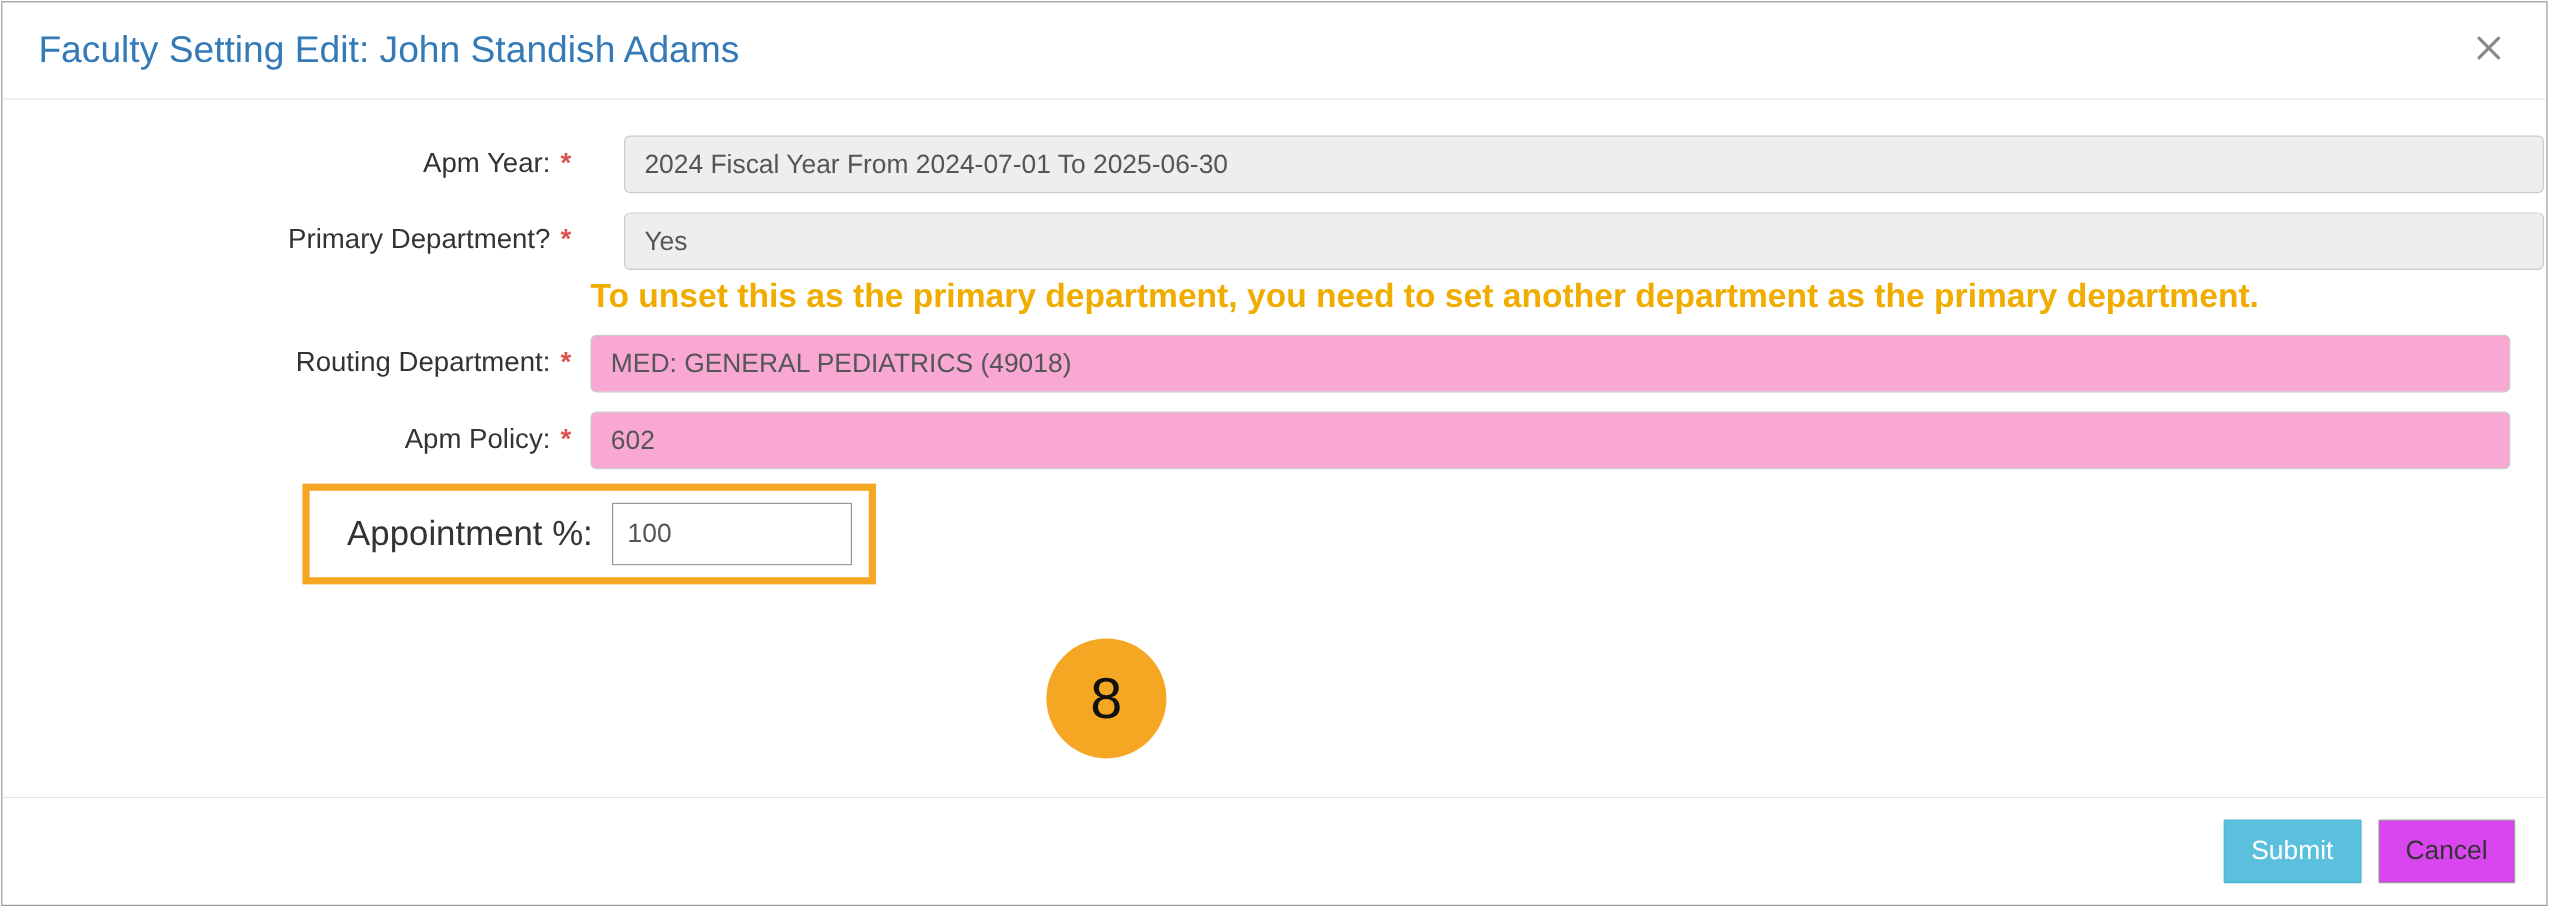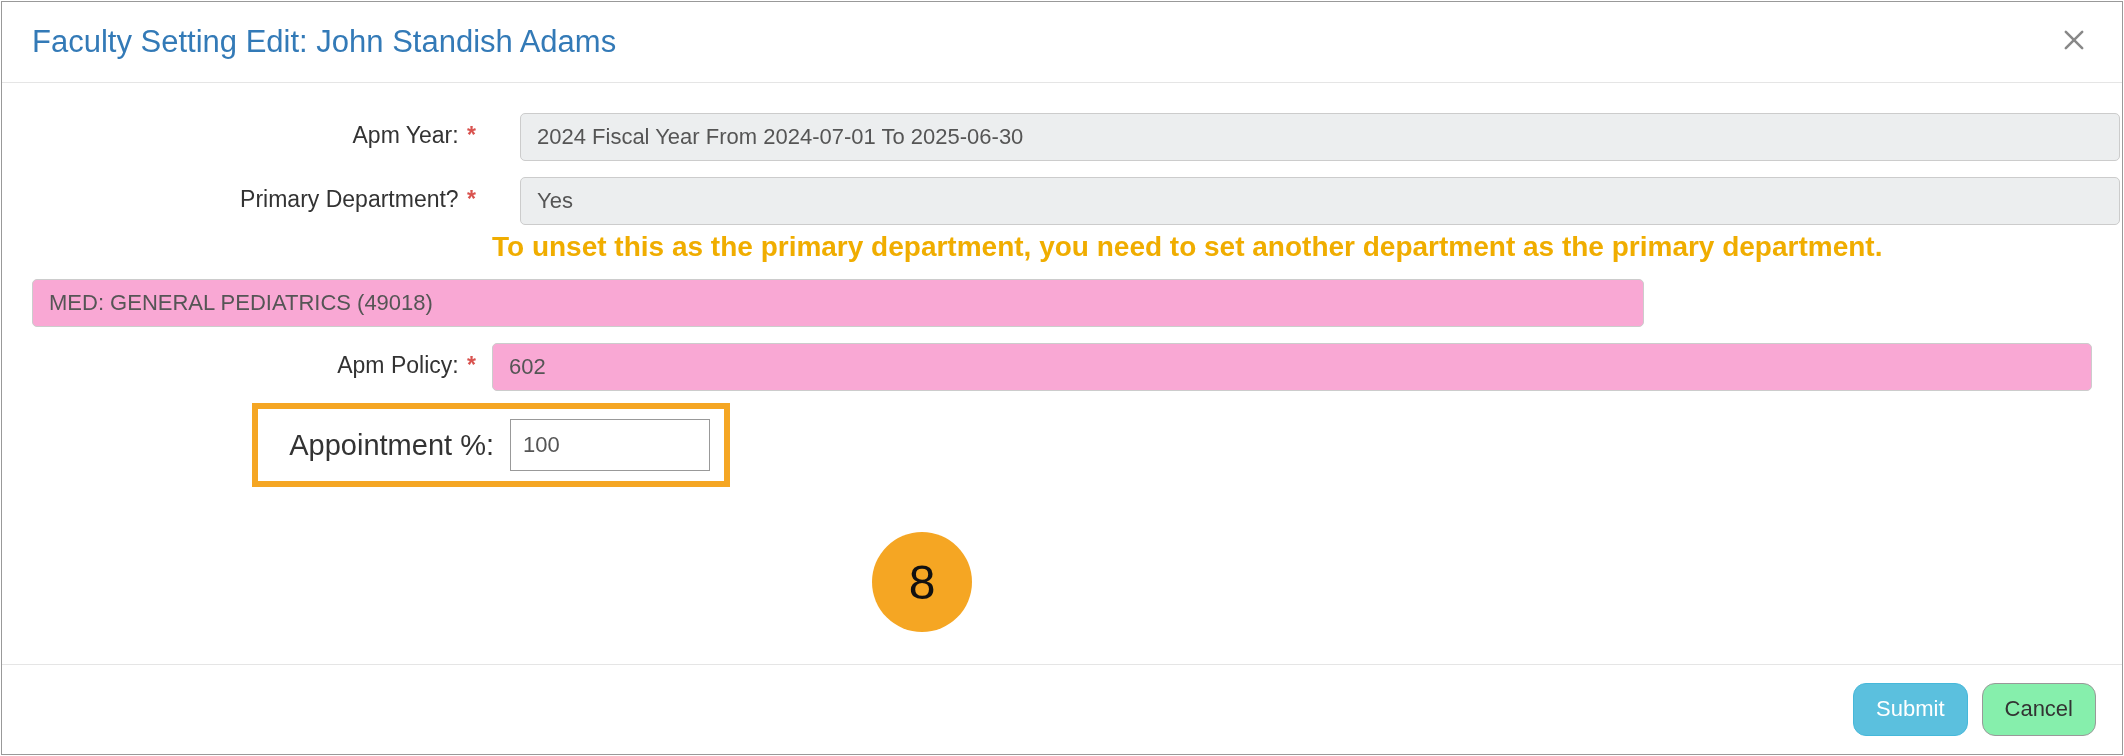--- a/index.html
+++ b/index.html
@@ -137,32 +137,32 @@
   .modal-footer {
     border-top: 1px solid #e5e5e5;
     padding: 18px 26px;
     display: flex;
     justify-content: flex-end;
     gap: 14px;
   }
   .btn {
     padding: 10px 22px;
     font-size: 22px;
-    border-radius: 13px;
+    border-radius: 1px;
     cursor: pointer;
     border: 1px solid transparent;
     line-height: 1.4;
   }
   .btn-primary {
     background: #5bc0de;
     border-color: #46b8da;
     color: #fff;
   }
   .btn-default {
-    background: #86efac;
+    background: #d946ef;
     border-color: #999;
     color: #333;
   }
 </style>
 </head>
 <body>
 
 <div class="modal">
 
   <div class="modal-header">
@@ -196,20 +196,24 @@
       </div>
       <div class="form-control-wrap">
         <div class="form-control readonly">
           <span>Yes</span>
         </div>
         <div class="help-text">To unset this as the primary department, you need to set another department as the primary department.</div>
       </div>
     </div>
 
     <div class="form-row">
+      <div class="form-label">
+        <span>Routing Department:</span>
+        <span class="req">*</span>
+      </div>
       <div class="form-control-wrap">
         <div class="form-control">
           <span>MED: GENERAL PEDIATRICS (49018)</span>
         </div>
       </div>
     </div>
 
 
     <div class="form-row">
       <div class="form-label">

